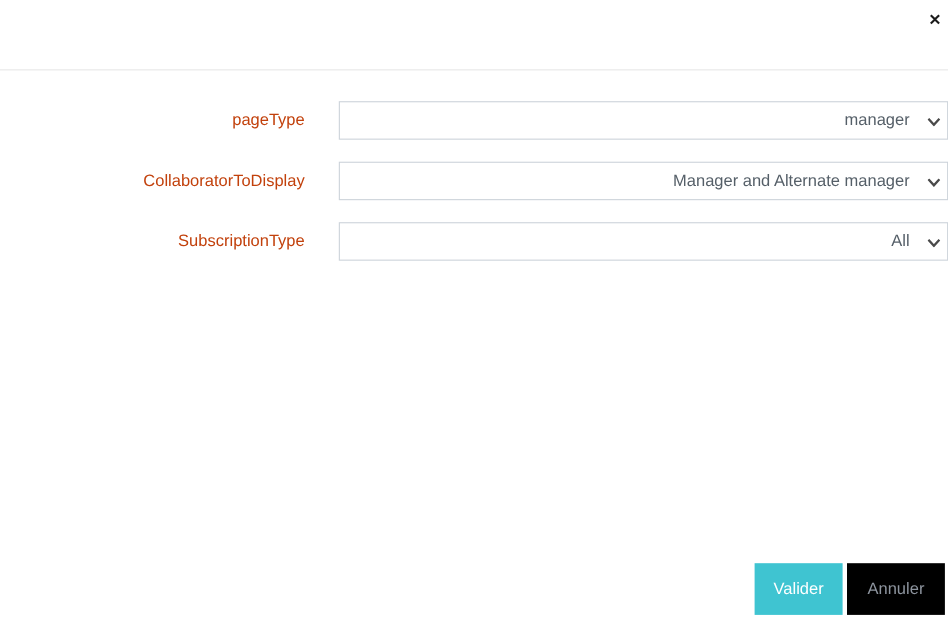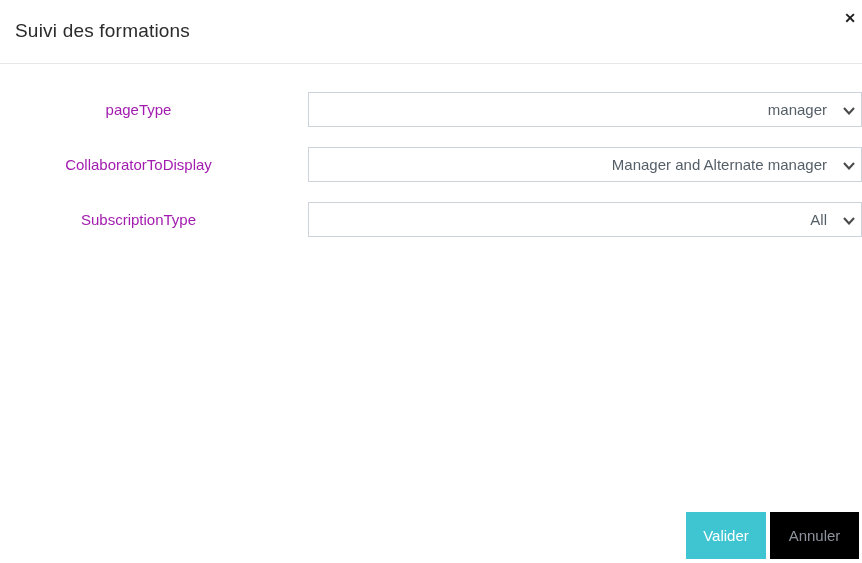--- a/index.html
+++ b/index.html
@@ -47,23 +47,23 @@
   .modal-body {
     padding-top: 28px;
   }
   .form-row {
     display: flex;
     align-items: center;
     margin-bottom: 20px;
   }
   .form-label {
     width: 277px;
-    text-align: center;
+    text-align: right;
     font-size: 15px;
-    color: #a21caf;
+    color: #c2410c;
     flex: 0 0 277px;
   }
   .select-box {
     position: relative;
     margin-left: 31px;
     flex: 1 1 auto;
     height: 35px;
     border: 1px solid #ccd3da;
     background: #ffffff;
     display: flex;
@@ -113,21 +113,20 @@
     background: #000000;
     color: #8d949e;
   }
 </style>
 </head>
 <body>
 
 <div class="modal">
 
   <div class="modal-header">
-    <div class="modal-title">Suivi des formations</div>
     <button class="close-btn">✕</button>
   </div>
 
   <div class="modal-body">
 
     <div class="form-row">
       <label class="form-label">pageType</label>
       <div class="select-box">
         <span class="select-value">manager</span>
         <svg class="chevron" viewBox="0 0 12 8">

